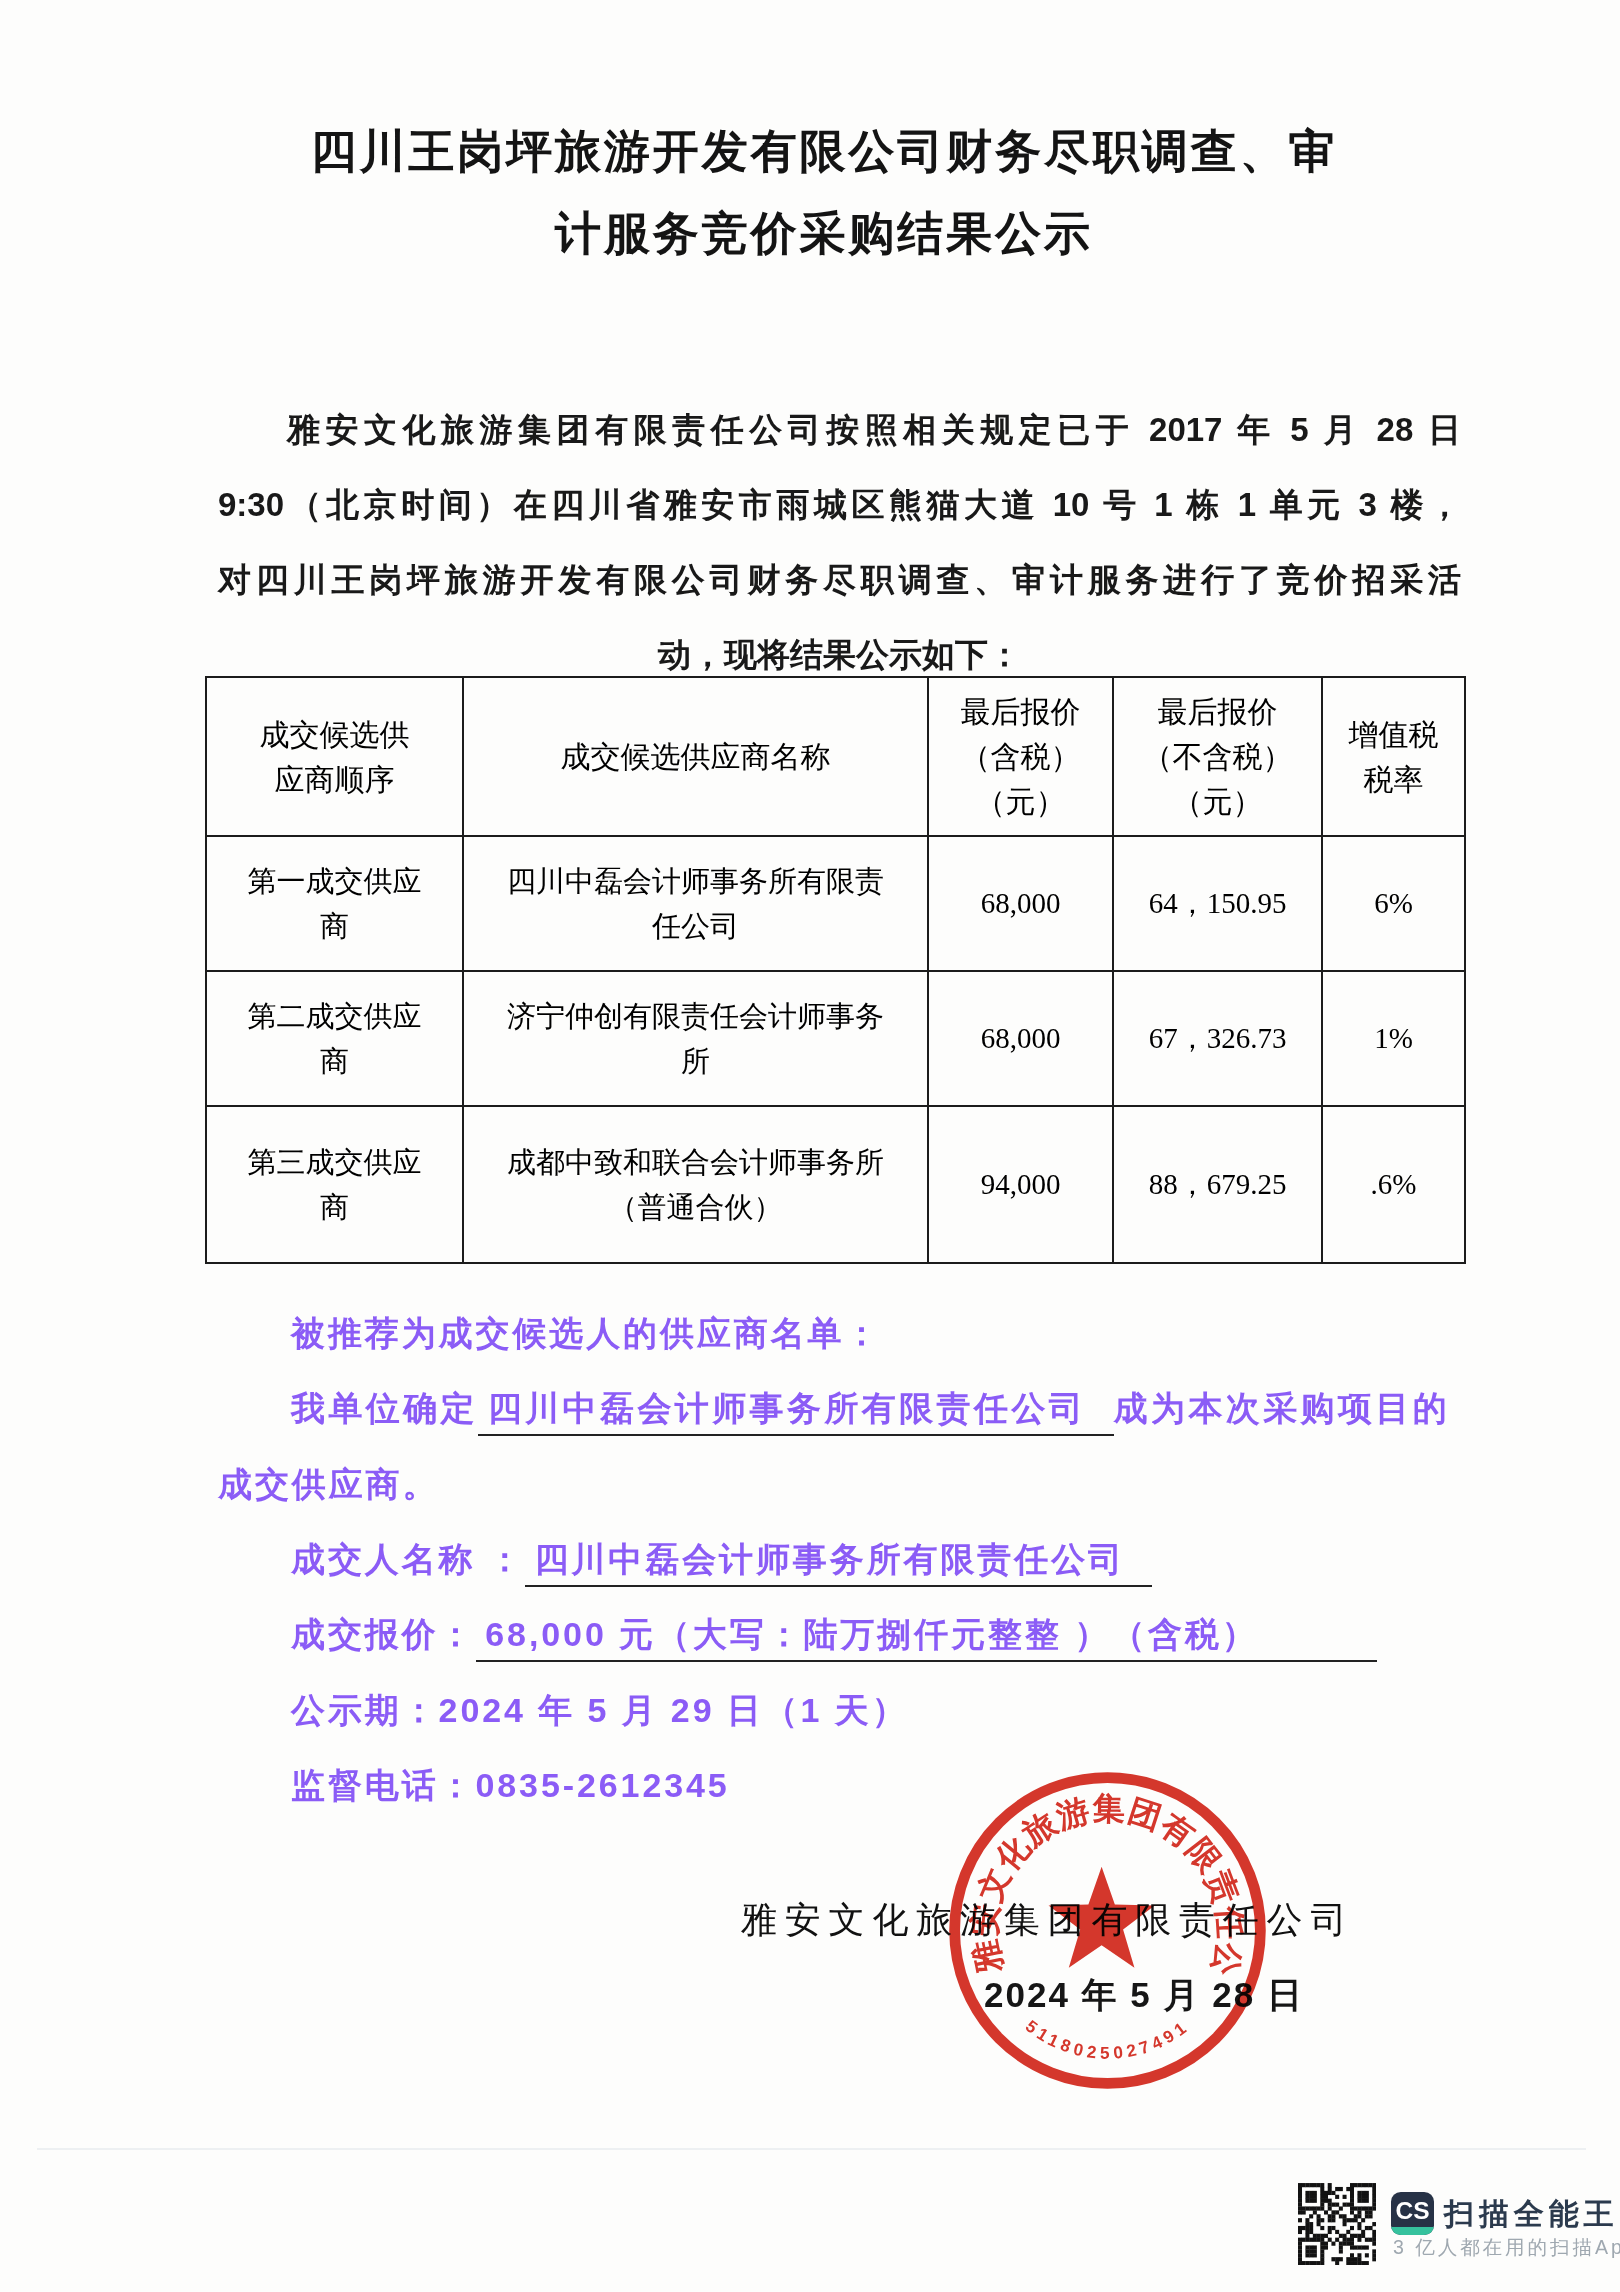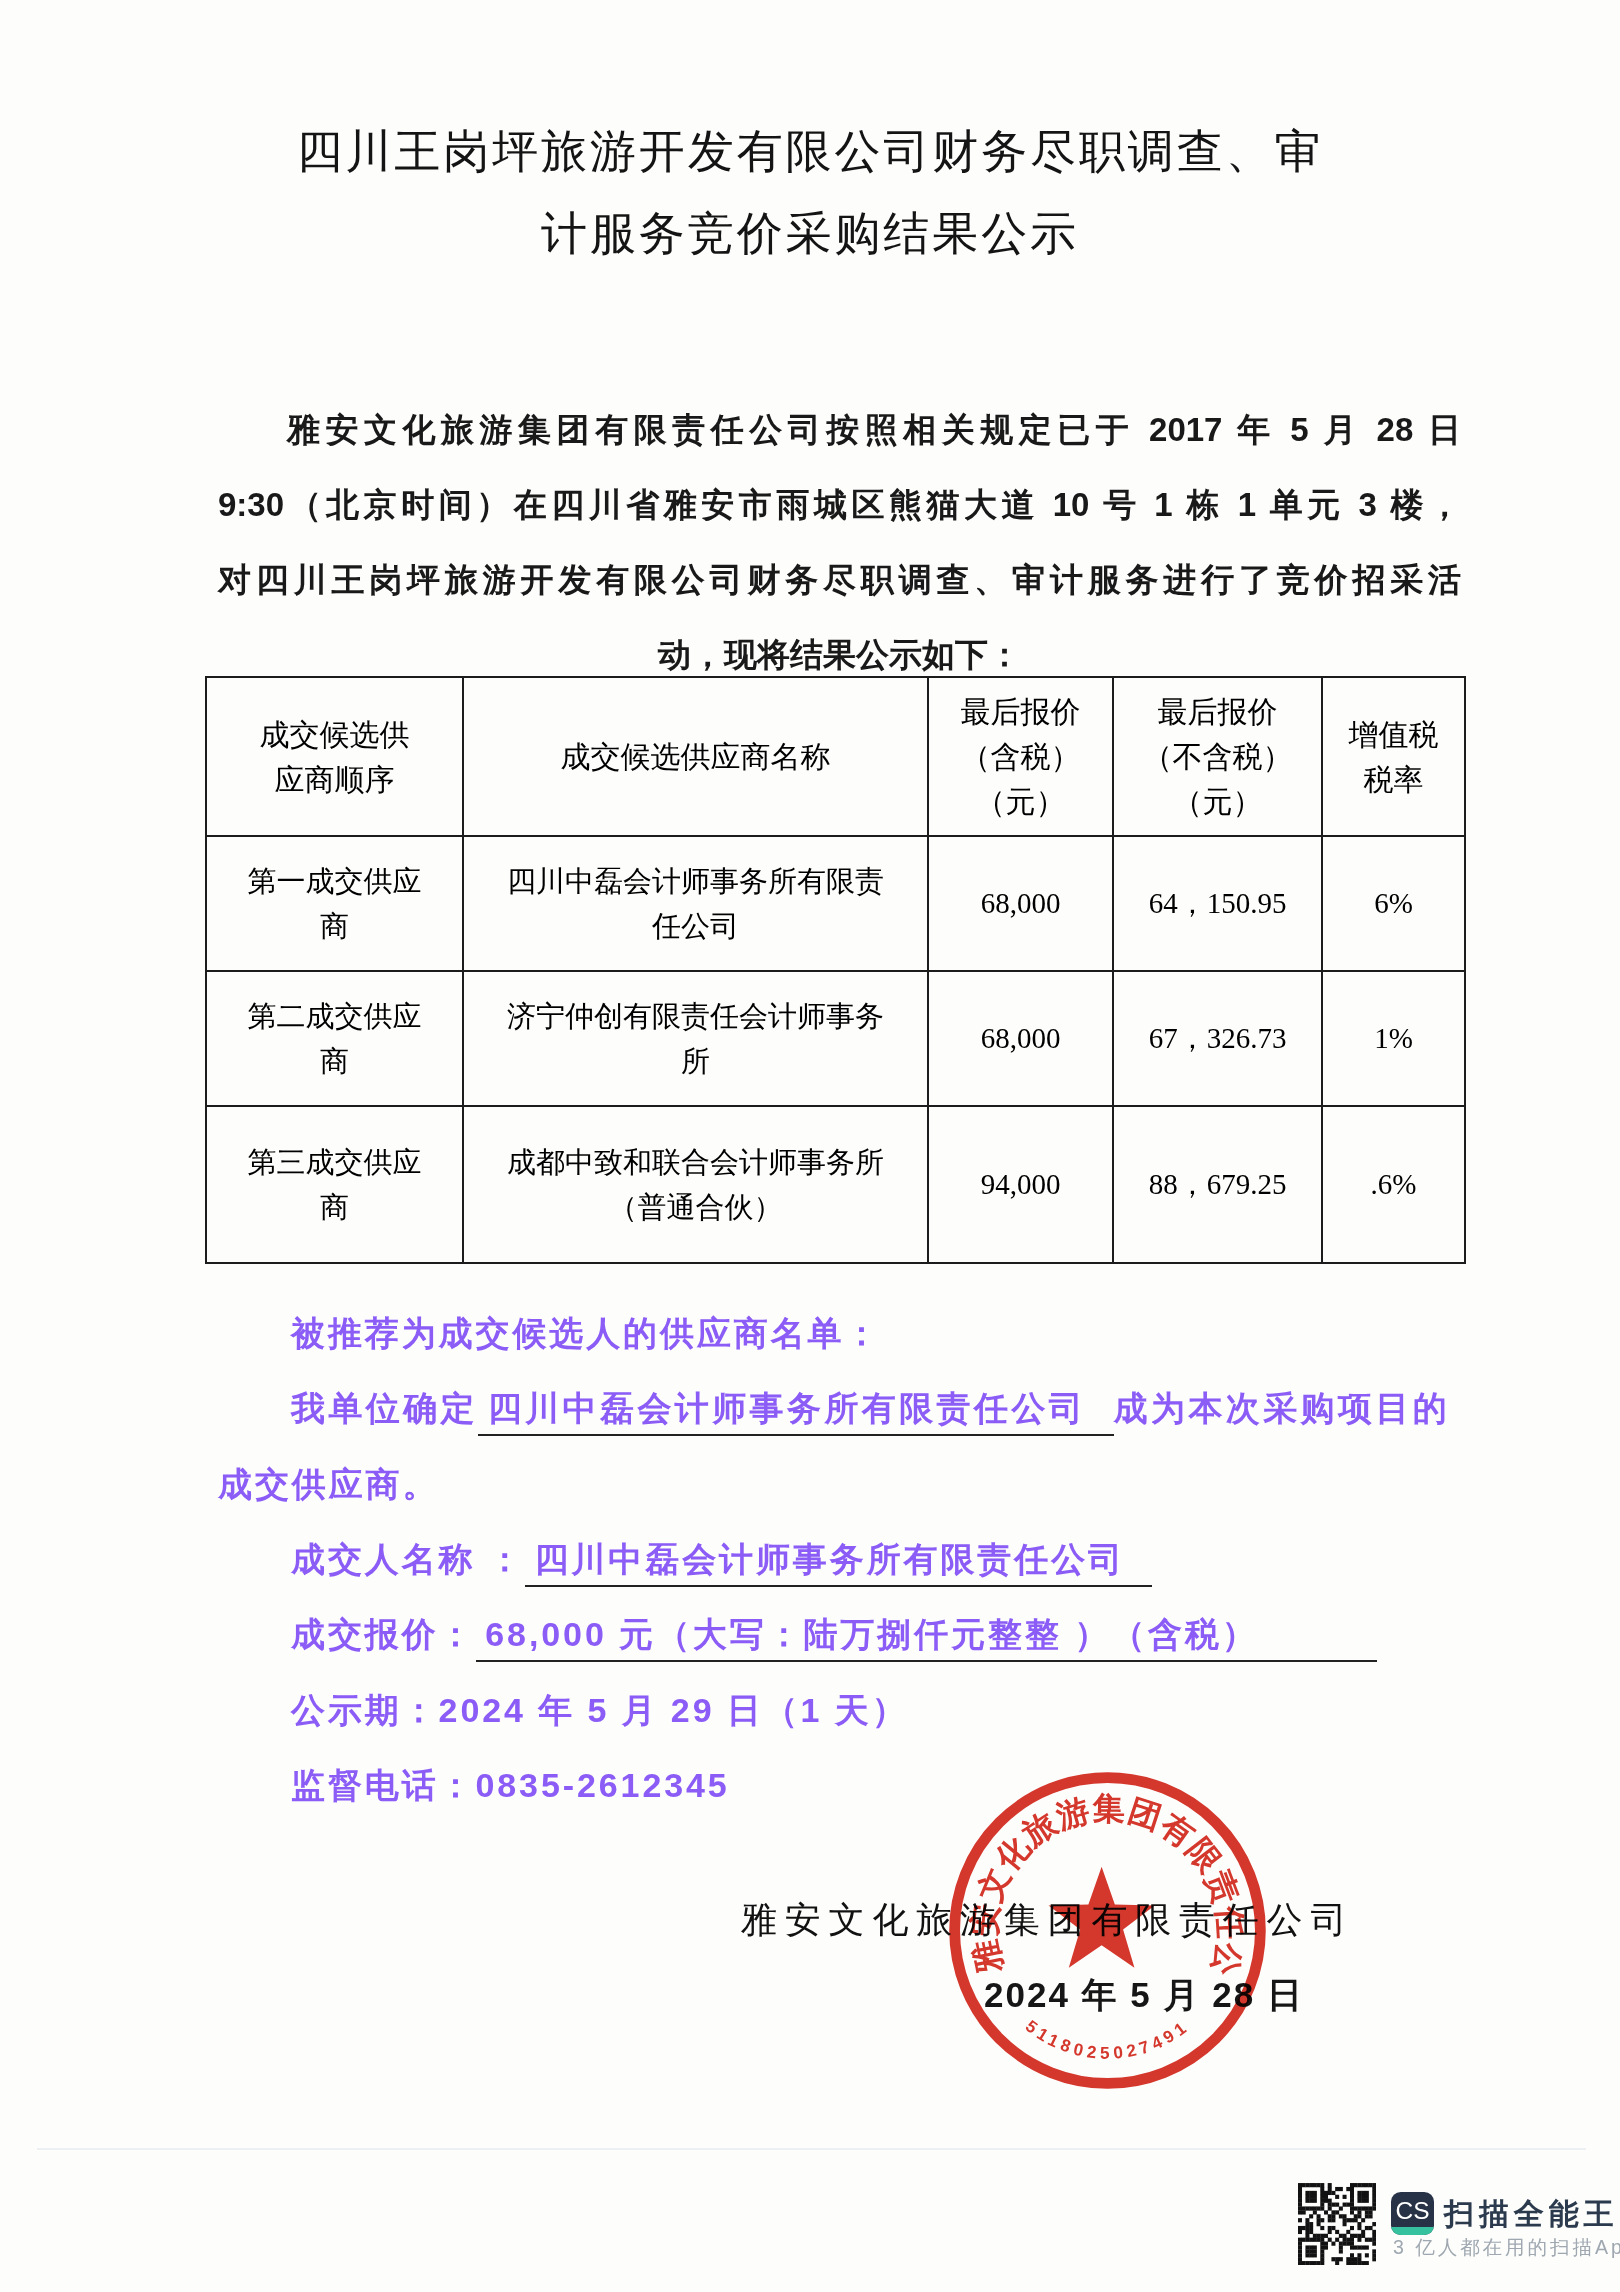--- a/index.html
+++ b/index.html
@@ -4,22 +4,22 @@
 <style>
   html,body { margin:0; padding:0; }
   body {
     width:1620px; height:2293px; position:relative; overflow:hidden;
     background:#fdfdfc; color:#1b1b1b;
     font-family:"Liberation Sans", sans-serif;
   }
 
   
   .doc-title {
-    position:absolute; top:110px; left:173px; width:1274px;
-    text-align:center; font-size:46px; font-weight:normal;
+    position:absolute; top:110px; left:187px; width:1274px;
+    text-align:center; font-size:46px; font-weight:bold;
     line-height:82px; letter-spacing:2.9px; color:#141414;
   }
 
   
   .intro {
     position:absolute; top:392px; left:218px; width:1243px;
     font-size:33px; font-weight:bold; line-height:75px; color:#191919;
   }
   .intro .jline { text-align:justify; text-align-last:justify; }
   .intro .first-line { text-indent:69px; }
@@ -87,21 +87,21 @@
   .cs-logo {
     position:absolute; left:1391px; top:2192px; width:43px; height:43px;
     border-radius:9.8px; background:#273246;
     display:flex; align-items:center; justify-content:center;
     padding-bottom:0; box-sizing:border-box; overflow:hidden;
   }
   .cs-logo .cs-strip {
     position:absolute; left:0; right:0; bottom:0; height:7.8px; background:#36c29e;
   }
   .cs-logo .cs-text {
-    color:#ffffff; font-weight:normal; font-size:24.5px; letter-spacing:0;
+    color:#ffffff; font-weight:bold; font-size:24.5px; letter-spacing:0;
     margin-bottom:5.9px; font-family:"Liberation Sans", sans-serif;
   }
   .cs-app-name {
     position:absolute; left:1444px; top:2194px; font-size:30px; font-weight:bold;
     color:#2b3a4d; letter-spacing:4.9px; white-space:nowrap;
   }
   .cs-tagline {
     position:absolute; left:1393px; top:2234px; font-size:19.6px;
     color:#9fa8b0; letter-spacing:2.9px; white-space:nowrap;
   }

